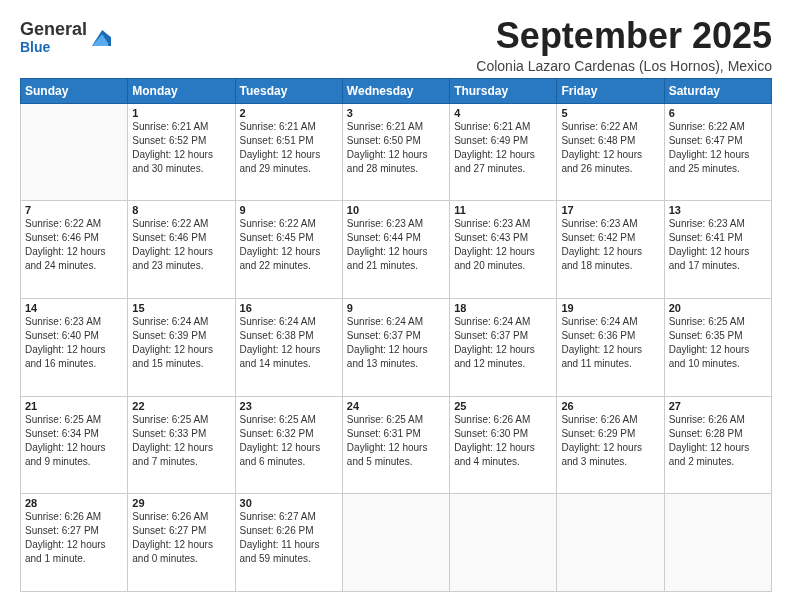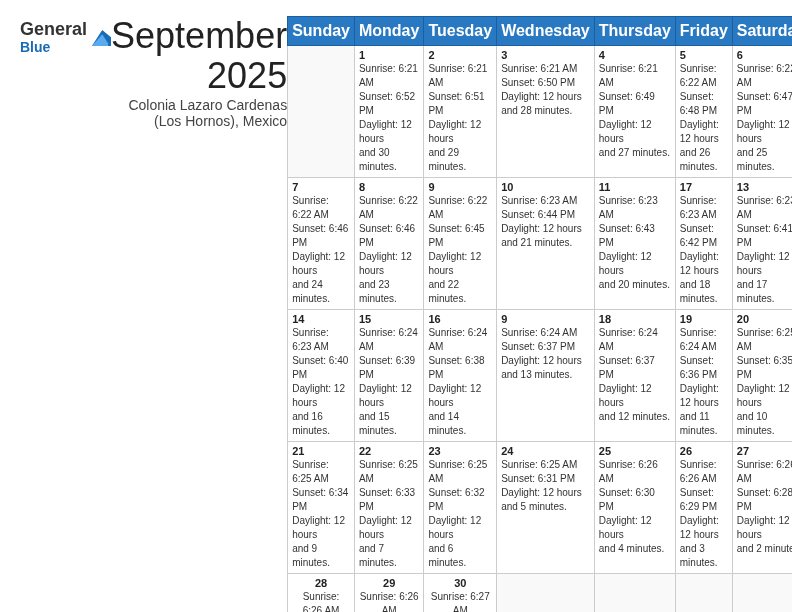--- a/index.html
+++ b/index.html
@@ -8,21 +8,21 @@
       background: #fff;
       width: 792px;
       height: 612px;
       overflow: hidden;
     }
     .page {
       width: 792px;
       height: 612px;
       padding: 16px 20px 20px 20px;
       display: flex;
-      flex-direction: row;
+      flex-direction: column;
     }
     .header {
       display: flex;
       align-items: flex-start;
       justify-content: space-between;
       margin-bottom: 4px;
     }
     .logo {
       display: flex;
       align-items: center;
@@ -36,41 +36,41 @@
     .logo-icon {
       width: 22px;
       height: 22px;
       margin-left: 2px;
     }
     .title-block {
       text-align: right;
     }
     .month-title {
       font-size: 36px;
-      font-weight: normal;
+      font-weight: bold;
       color: #222;
       line-height: 1.1;
     }
     .subtitle {
       font-size: 14px;
       color: #444;
       margin-top: 2px;
     }
     .calendar {
       width: 100%;
       border-collapse: collapse;
       flex: 1;
       font-size: 10.5px;
     }
     .calendar thead th {
       background: #2979c2;
       color: #fff;
       padding: 5px 4px;
       text-align: left;
-      font-size: 16px;
+      font-size: 12px;
       font-weight: bold;
       border: 1px solid #1a5fa0;
     }
     .calendar tbody td {
       border: 1px solid #ccc;
       vertical-align: top;
       padding: 3px 4px;
       width: calc(100% / 7);
       height: 82px;
     }
@@ -84,21 +84,20 @@
     .day-info {
       font-size: 10px;
       color: #333;
       line-height: 1.4;
     }
     .empty-cell {
       background: #f9f9f9;
     }
     .last-row td {
       height: 70px;
-      text-align: center;
     }
   </style>
 </head>
 <body>
 
 <div class="page">
   <div class="header">
     <div class="logo">
       <div class="logo-text">
         <span style="font-size:18px;font-weight:bold;color:#333;">General</span>

